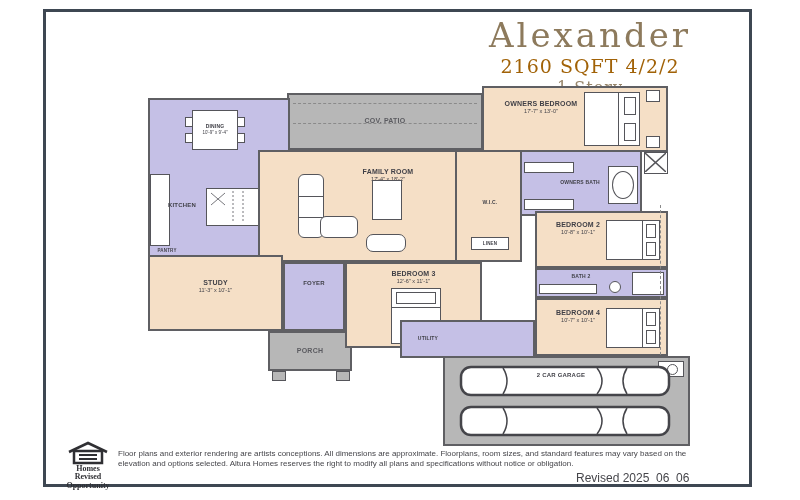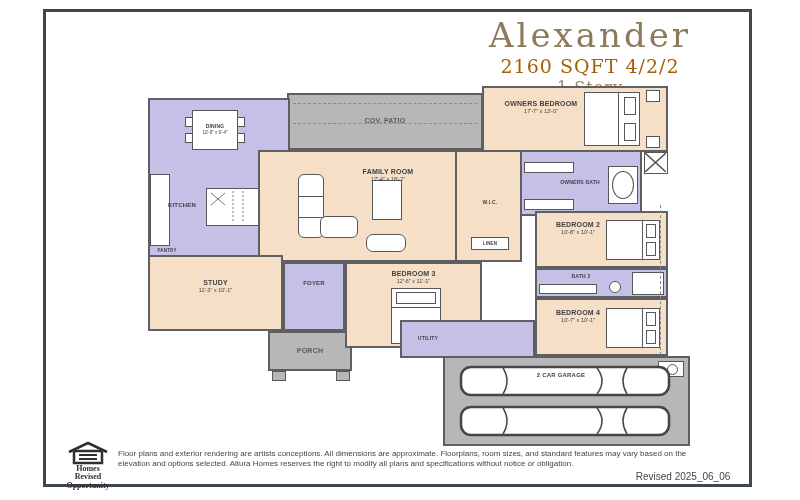--- a/index.html
+++ b/index.html
@@ -27,22 +27,22 @@
   .furn{position:absolute;background:#fff;border:1.5px solid #55555a;box-sizing:border-box;}
   .pillow{position:absolute;background:#fff;border:1px solid #55555a;box-sizing:border-box;}
   .dash-v{position:absolute;border-left:1px dashed #8a8a8a;}
   .dash-h{position:absolute;border-top:1px dashed #8a8a8a;}
   svg{display:block;}
   
   .eho{position:absolute;left:55px;top:441px;width:66px;text-align:center;color:#2f2f33;}
   .eho .txt{font-family:"Liberation Serif",serif;font-weight:bold;font-size:8px;line-height:1.05;}
   .disclaimer{position:absolute;left:118px;top:449px;width:570px;text-align:left;
               font-size:8px;line-height:1.3;color:#45454a;}
-  .revised{position:absolute;right:37px;top:471px;width:160px;text-align:center;
-           font-size:10px;color:#45454a;}
+  .revised{position:absolute;right:64px;top:471px;width:160px;text-align:left;
+           font-size:12px;color:#45454a;}
 </style>
 </head>
 <body>
 
 <div id="canvas">
 
   <div class="frame"></div>
 
   <div class="titleblock">
     <div class="t1">Alexander</div>

